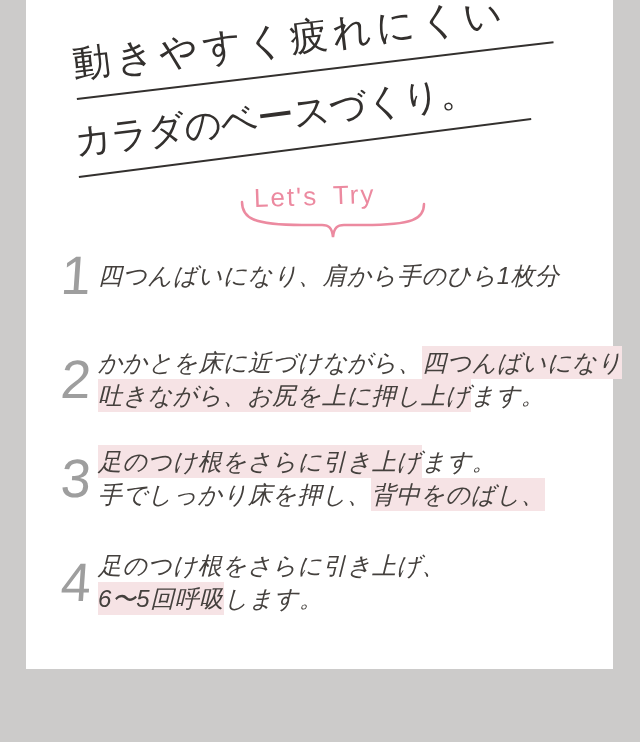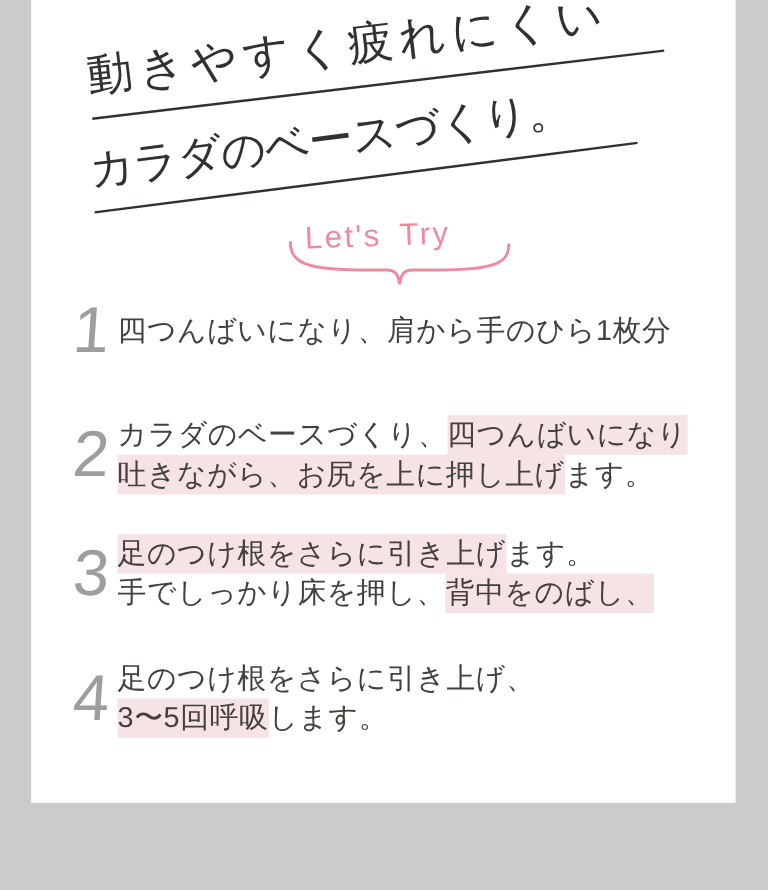--- a/index.html
+++ b/index.html
@@ -36,21 +36,21 @@
   
   .step{position:absolute;left:28px;display:flex;align-items:center}
   .step1{top:248px}.step2{top:346px}.step3{top:445px}.step4{top:549px}
   .step-num{
     width:44px;flex:0 0 44px;font-size:54px;line-height:1;
     color:var(--number-ink,#9e9e9e);text-align:center;
     transform:skewX(-4deg);font-weight:300;
   }
   .step-text{
     font-size:24px;line-height:33px;color:var(--body-ink,#44403d);
-    letter-spacing:0.5px;white-space:nowrap;
+    letter-spacing:0.5px;white-space:nowrap;font-style:italic;
   }
   .hl{background:var(--highlight-pink,#f6e3e5);padding:3px 0}
 </style>
 </head>
 <body>
 
 <div class="card">
 
   <div class="title-line title-line1">動きやすく疲れにくい</div>
 
@@ -65,33 +65,33 @@
   <div id="steps">
       <div class="step step1">
         <div class="step-num">1</div>
         <div class="step-text">
           <div class="step-line"><span class="">四つんばいになり、肩から手のひら1枚分</span></div>
         </div>
       </div>
       <div class="step step2">
         <div class="step-num">2</div>
         <div class="step-text">
-          <div class="step-line"><span class="">カラダのベースづくり、</span><span class="hl">四つんばいになり</span></div>
+          <div class="step-line"><span class="">かかとを床に近づけながら、</span><span class="hl">四つんばいになり</span></div>
           <div class="step-line"><span class="hl">吐きながら、お尻を上に押し上げ</span><span class="">ます。</span></div>
         </div>
       </div>
       <div class="step step3">
         <div class="step-num">3</div>
         <div class="step-text">
           <div class="step-line"><span class="hl">足のつけ根をさらに引き上げ</span><span class="">ます。</span></div>
           <div class="step-line"><span class="">手でしっかり床を押し、</span><span class="hl">背中をのばし、</span></div>
         </div>
       </div>
       <div class="step step4">
         <div class="step-num">4</div>
         <div class="step-text">
           <div class="step-line"><span class="">足のつけ根をさらに引き上げ、</span></div>
-          <div class="step-line"><span class="hl">3〜5回呼吸</span><span class="">します。</span></div>
+          <div class="step-line"><span class="hl">6〜5回呼吸</span><span class="">します。</span></div>
         </div>
       </div>
     </div>
 
 </div>
 
 </body></html>

